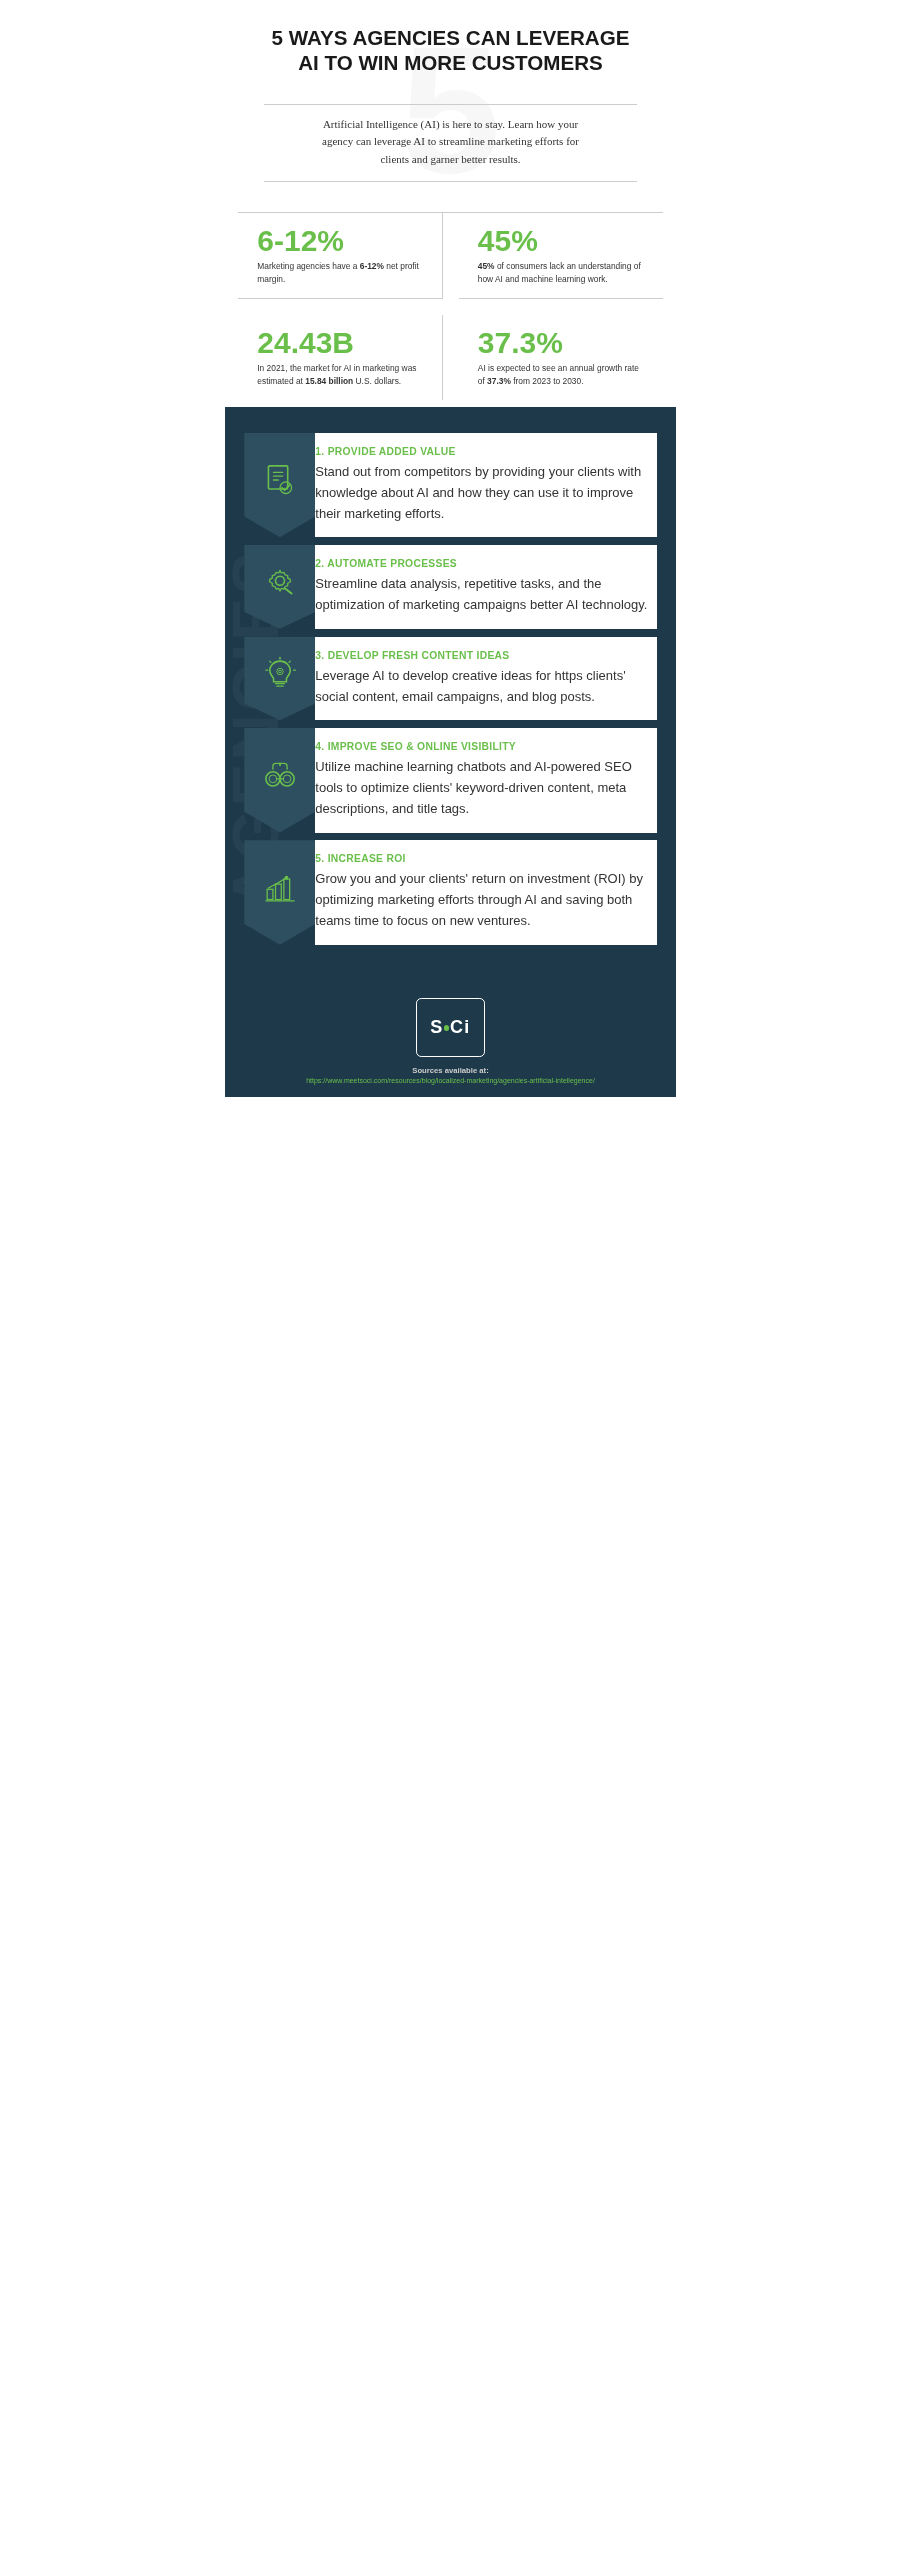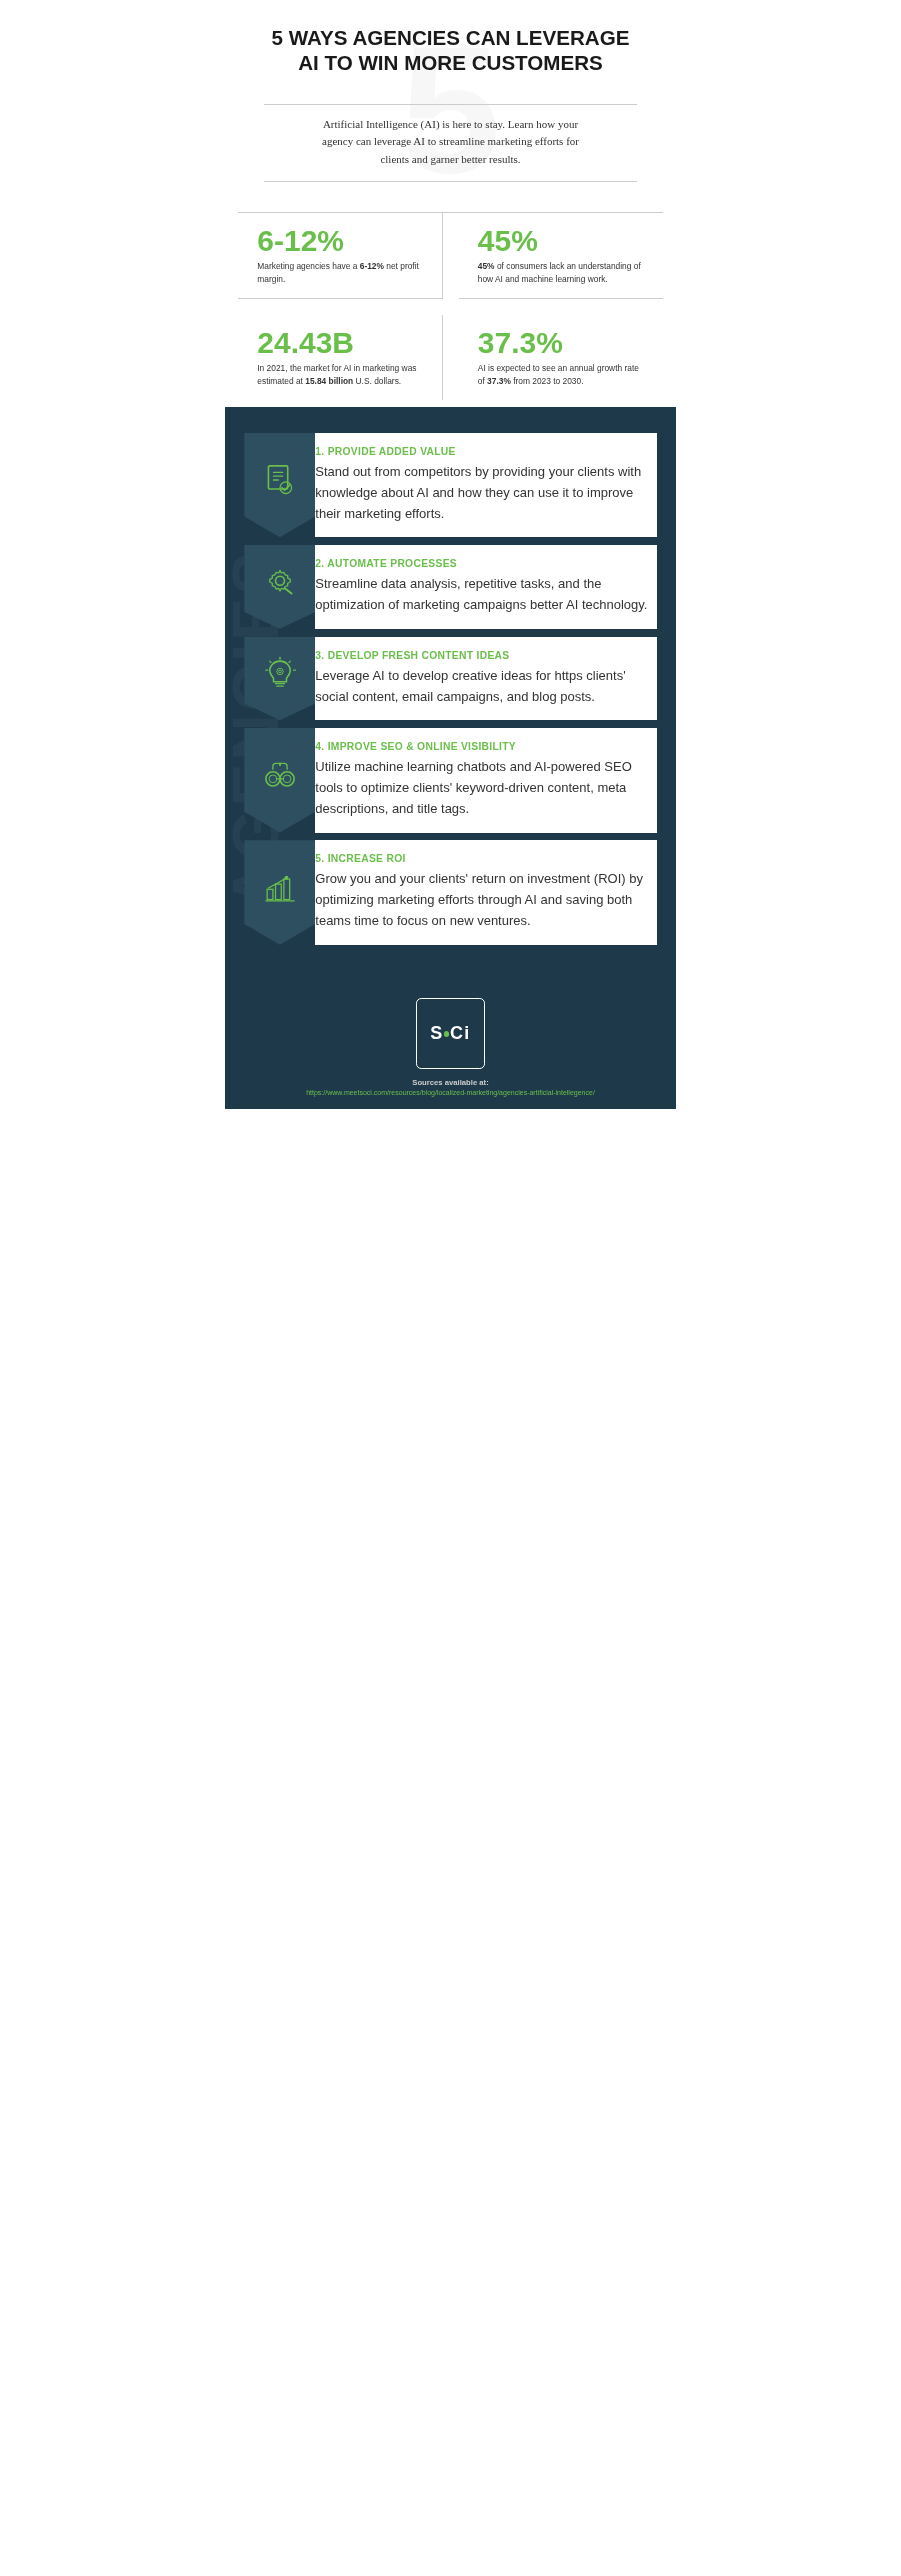--- a/index.html
+++ b/index.html
@@ -184,21 +184,21 @@
       background: #1e3a4a;
       padding: 19.3px 26px 13px;
       text-align: center;
     }
     .logo-box {
       display: inline-flex;
       align-items: center;
       justify-content: center;
       border: 1.3px solid #fff;
       border-radius: 5.2px;
-      padding: 24px 13px;
+      padding: 18px 13px;
       margin-bottom: 9px;
     }
     .logo-text {
       font-size: 18px;
       font-weight: 900;
       color: #fff;
       font-family: Arial, sans-serif;
       letter-spacing: 1.3px;
     }
     .logo-dot {

